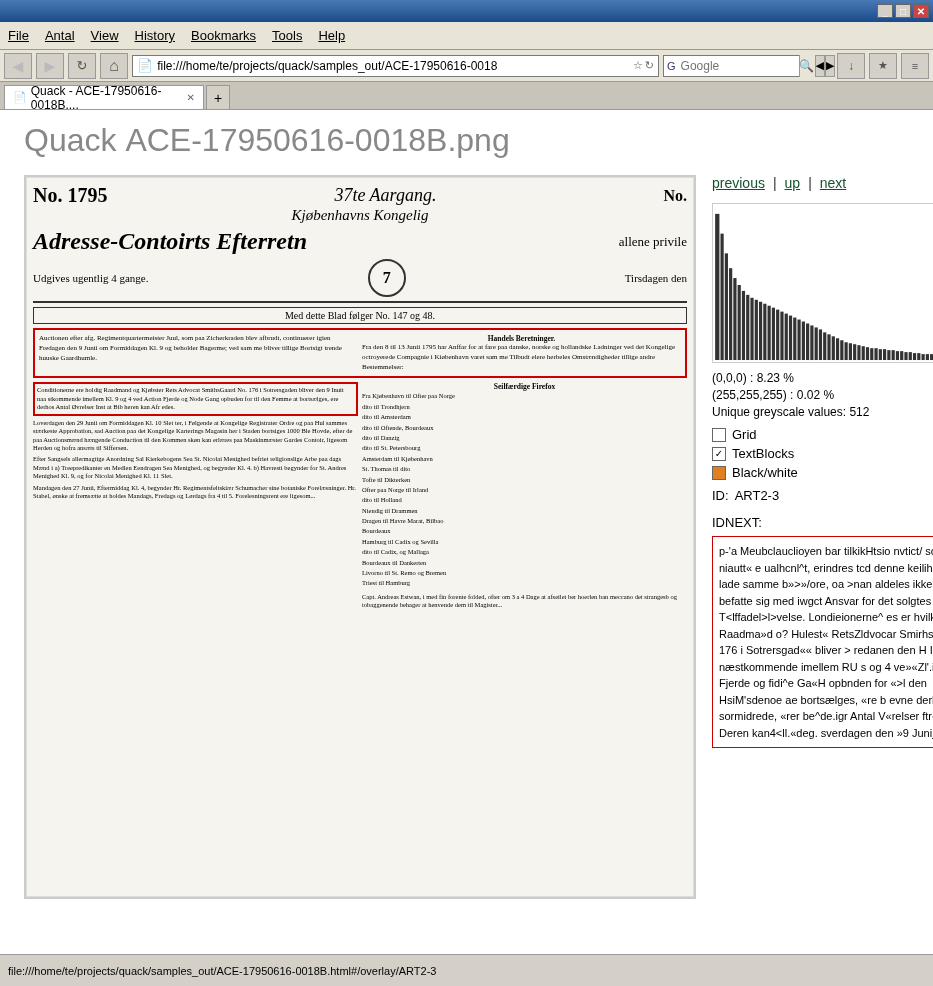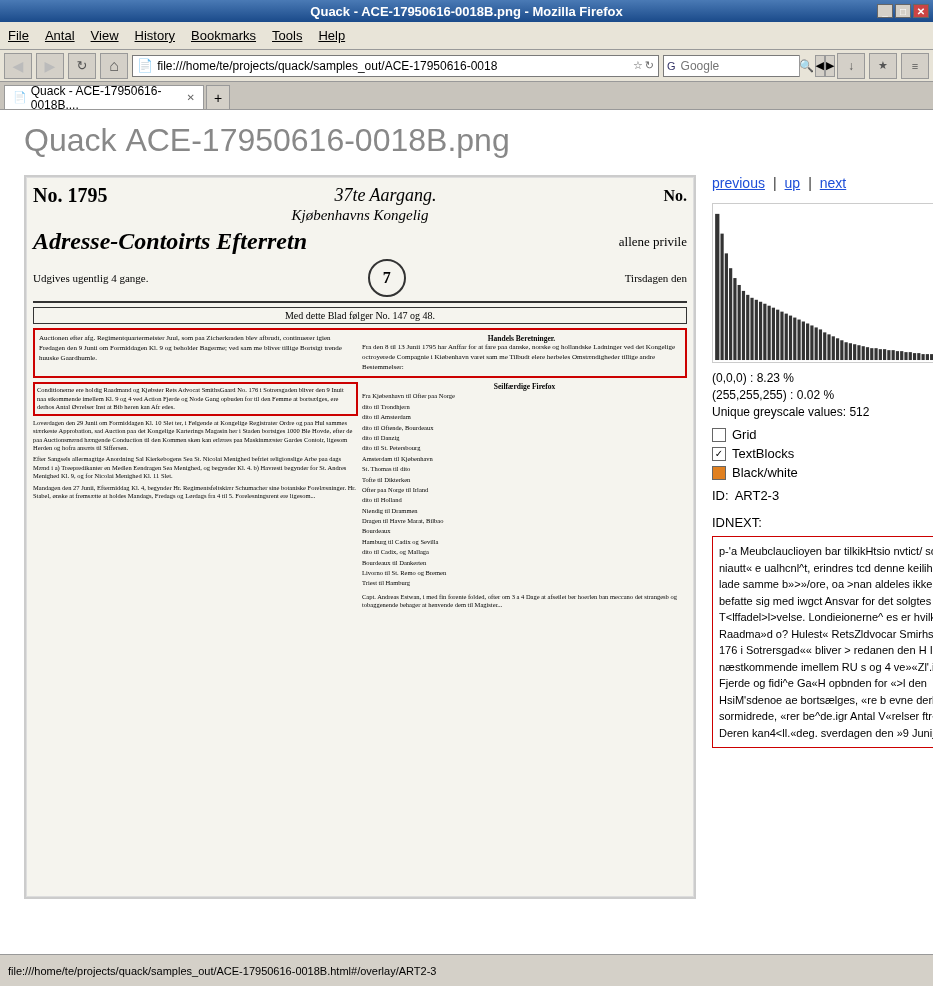--- a/index.html
+++ b/index.html
@@ -247,21 +247,21 @@
     }
 
     .nav-links {
       display: flex;
       gap: 8px;
       align-items: center;
       margin-bottom: 12px;
       font-size: 14px;
     }
     .nav-link {
-      color: #1d4ed8;
+      color: #14532d;
       text-decoration: underline;
       cursor: pointer;
     }
     .nav-sep {
       color: #333;
     }
 
     
     .histogram-container {
       border: 1px solid #ccc;
@@ -337,21 +337,20 @@
       align-items: center;
       position: fixed;
       bottom: 0;
       width: 933px;
     }
   </style>
 </head>
 <body>
 
 <div class="title-bar">
-  <span>Quack - ACE-17950616-0018B.png - Mozilla Firefox</span>
   <div class="title-bar-buttons">
     <div class="title-btn">_</div>
     <div class="title-btn">□</div>
     <div class="title-btn" style="background:#c44;">✕</div>
   </div>
 </div>
 
 <div class="menu-bar">
   <span class="menu-item">File</span>
   <span class="menu-item">Antal</span>

